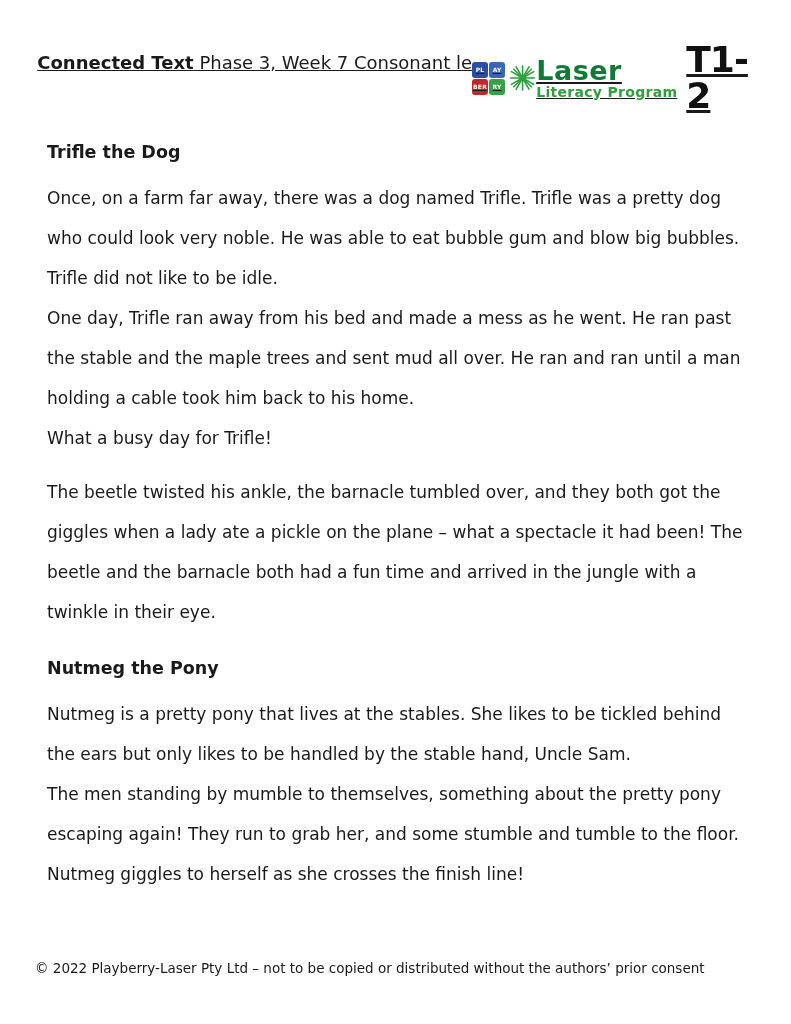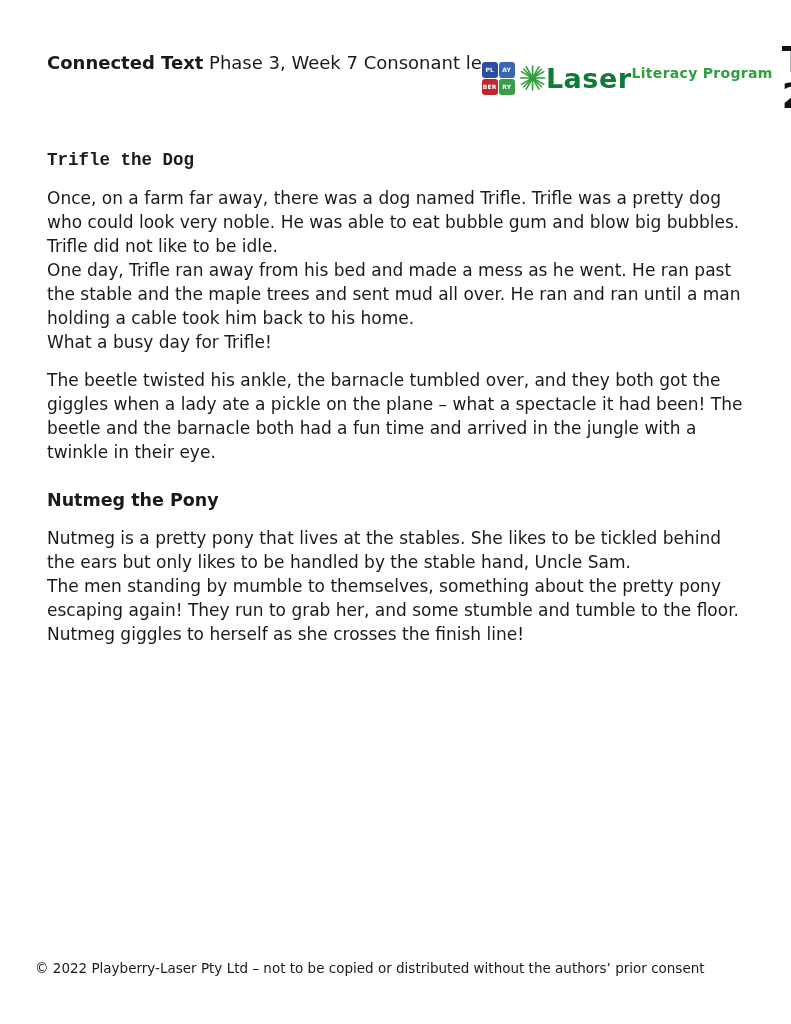--- a/index.html
+++ b/index.html
@@ -17,22 +17,23 @@
   .page {
     box-sizing: border-box;
     width: 791px;
     height: 1024px;
     padding: 42px 44px 0 47px;
     position: relative;
   }
   
   .header-row {
     display: flex;
-    justify-content: space-between;
+    justify-content: center;
     align-items: flex-start;
+    text-decoration: underline;
   }
   .header-title {
     font-size: 18px;
     line-height: 26px;
     padding-top: 8px;
     white-space: nowrap;
   }
   .header-title .bold { font-weight: bold; }
   
   .logo {
@@ -58,20 +59,21 @@
     border-radius: 3px;
     letter-spacing: 0.2px;
   }
   .pc1 { background: #2b4ea0; }
   .pc2 { background: #3a66b5; }
   .pc3 { background: #c0272d; }
   .pc4 { background: #3a9e49; }
   .burst { width: 34px; height: 34px; margin-right: -2px; }
   .brand-block {
     display: flex;
+    flex-direction: column;
     line-height: 1;
   }
   .brand {
     color: #117a38;
     font-weight: bold;
     font-size: 27px;
     letter-spacing: 0.5px;
   }
   .brand-sub {
     color: #2f9e3d;
@@ -89,27 +91,27 @@
     line-height: 1;
     margin-left: 7px;
   }
   
   .section-heading {
     font-size: 17.5px;
     font-weight: bold;
     line-height: 24px;
     margin: 0;
   }
-  .sh-first { margin-top: 34px; font-family: Liberation Mono, monospace; }
+  .sh-first { margin-top: 26px; }
   .sh-next  { margin-top: 24px; }
   .section-body { margin-top: 14px; }
   .section-body p {
     margin: 0;
     font-size: 17px;
-    line-height: 24px;
+    line-height: 40px;
     max-width: 702px;
   }
   
   .footer {
     position: absolute;
     left: 35px;
     top: 958px;
     font-size: 13.5px;
     line-height: 20px;
     color: #1a1a1a;

